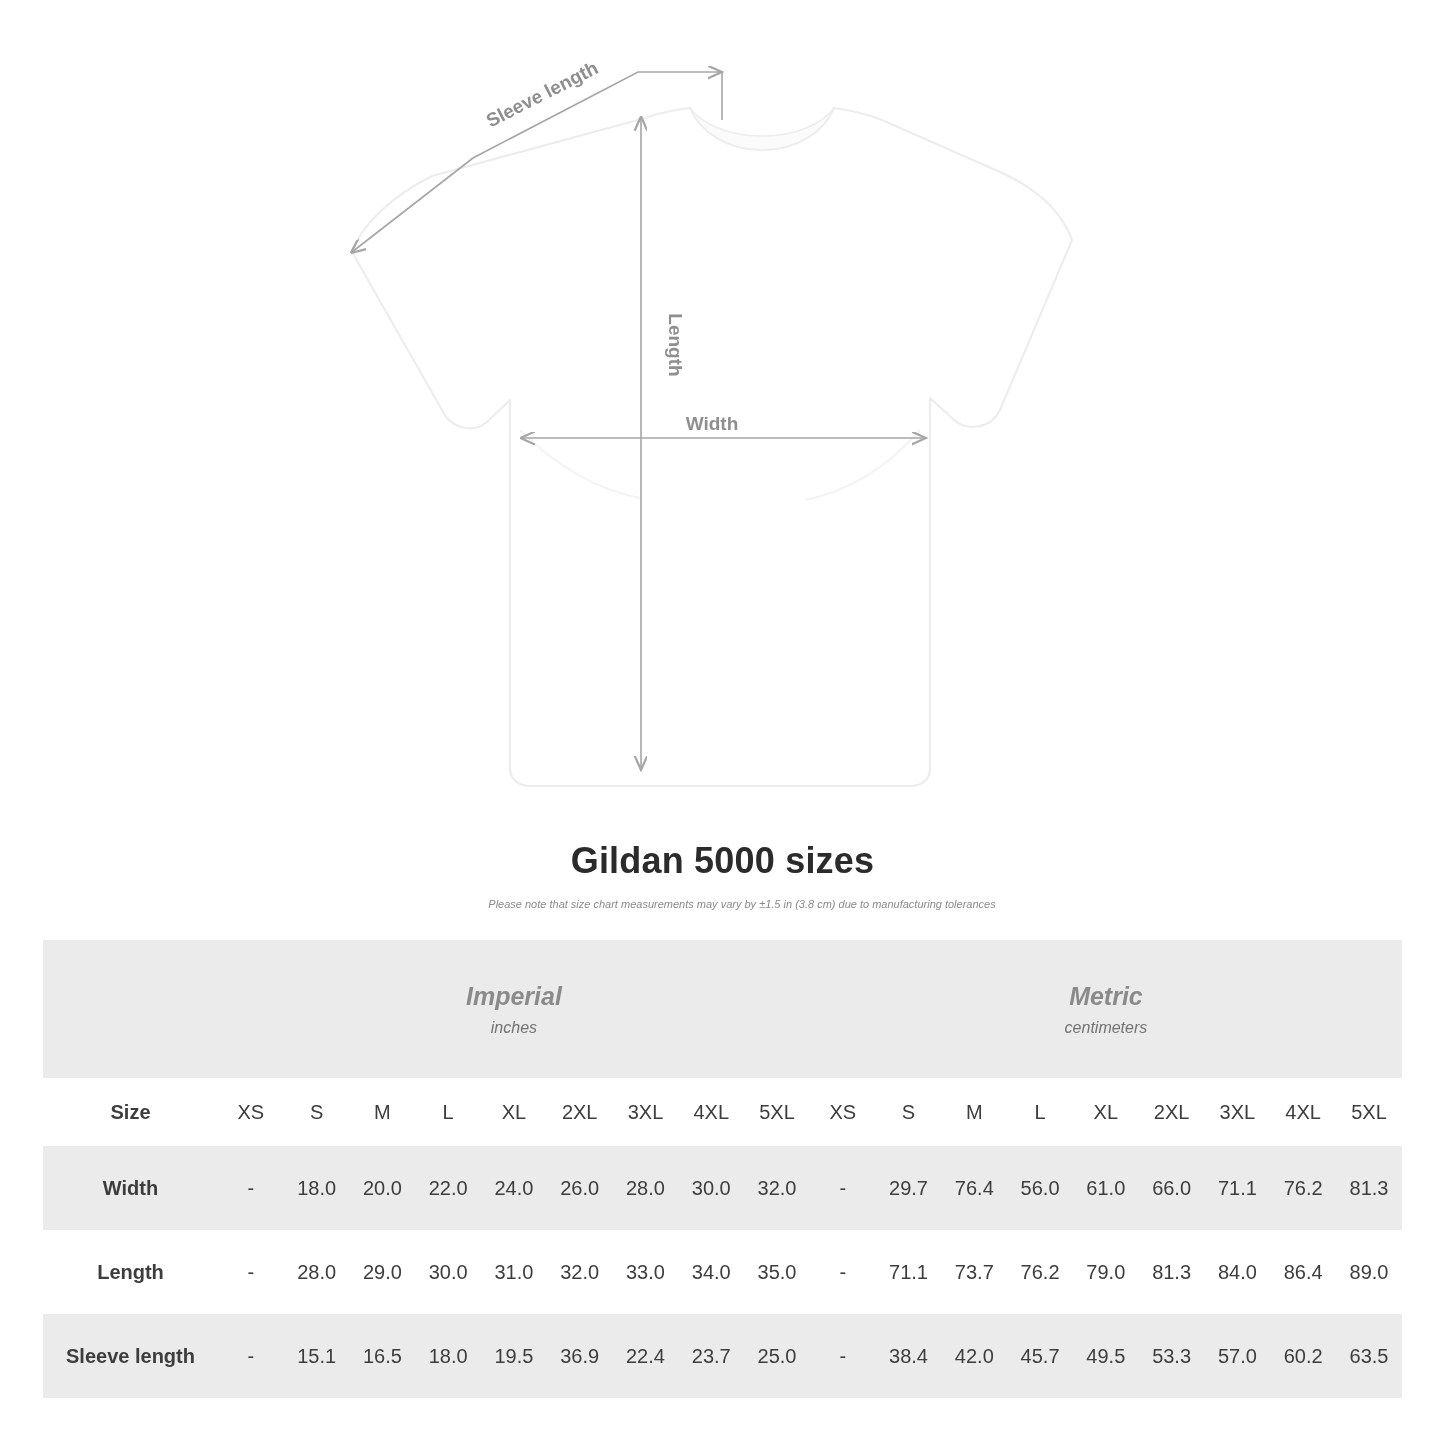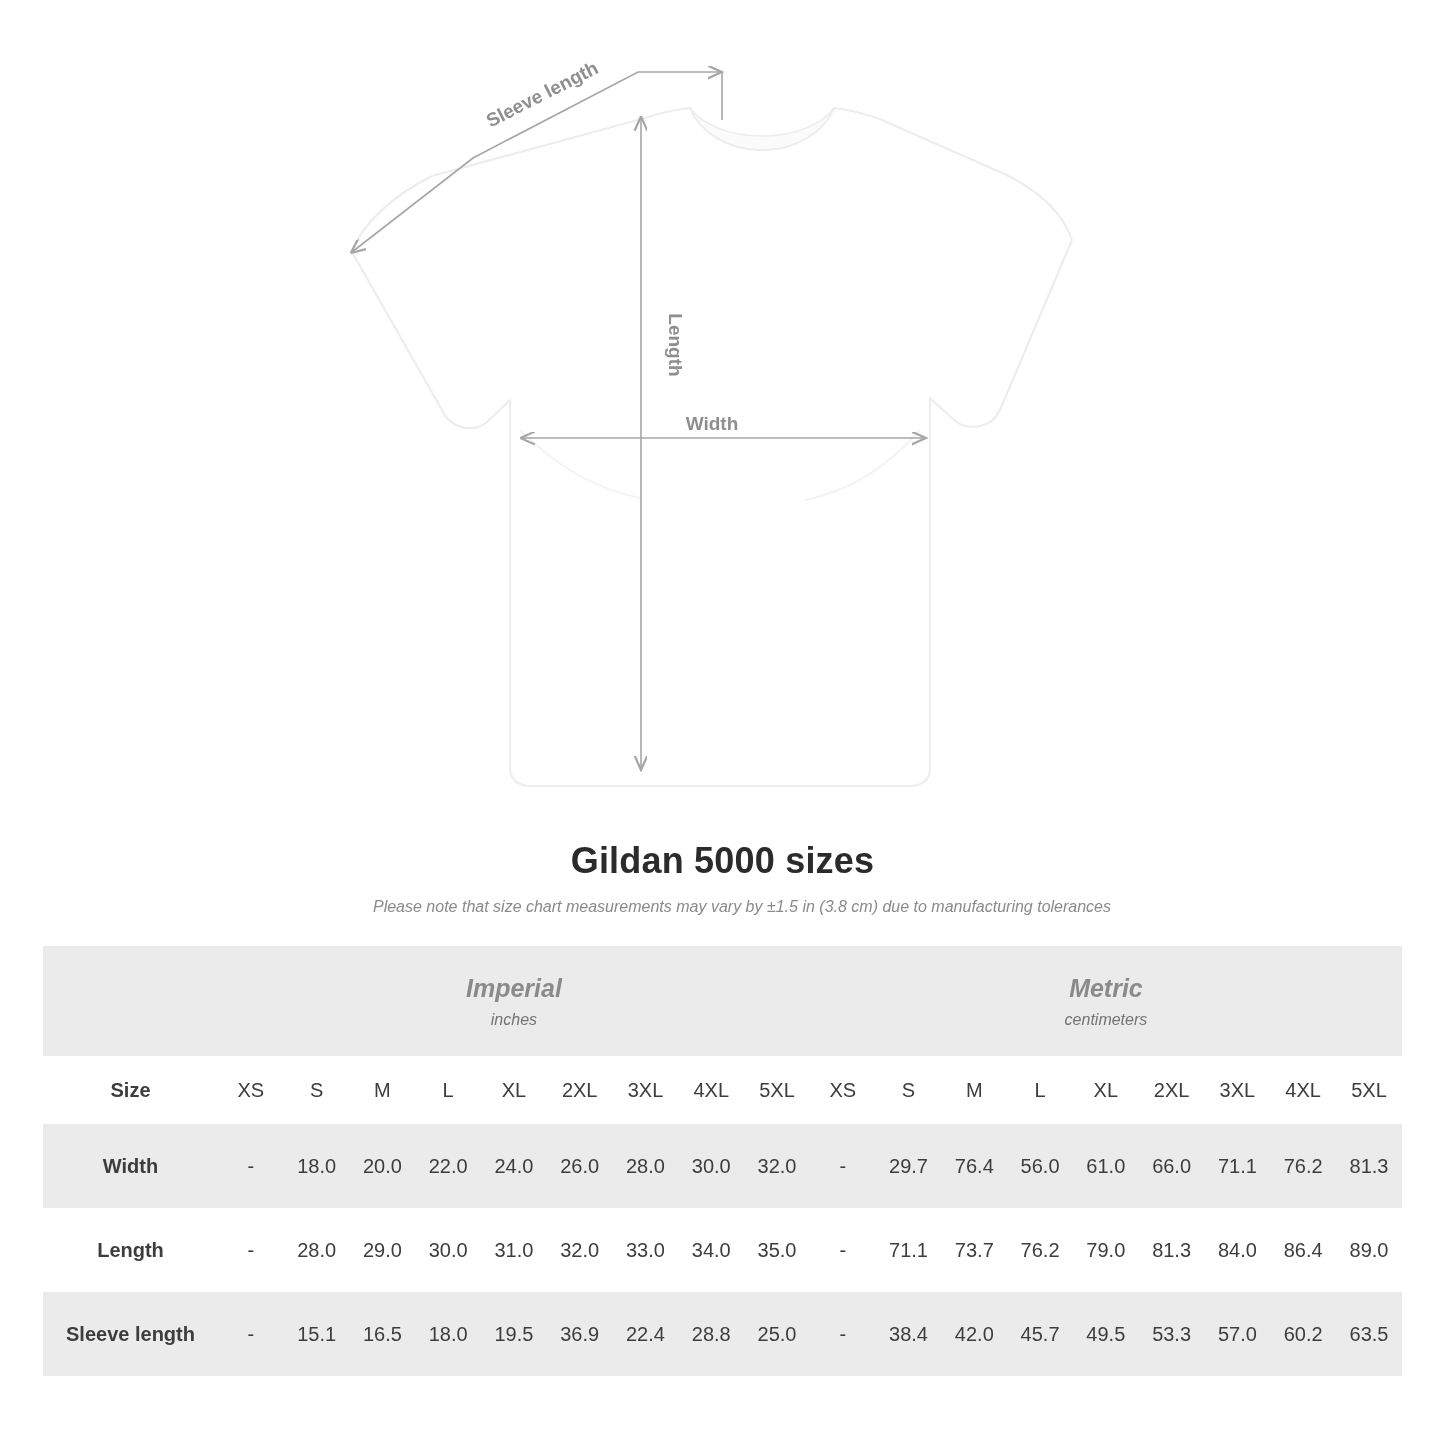--- a/index.html
+++ b/index.html
@@ -37,21 +37,21 @@
     margin-top: 10px;
   }
   .chart-title {
     font-size: 36px;
     font-weight: bold;
     color: #2b2b2b;
     letter-spacing: 0.2px;
   }
   .chart-note {
     margin-top: 16px;
-    font-size: 16px;
+    font-size: 11px;
     font-style: italic;
     color: #8a8a8a;
     padding-left: 39px;
   }
 
   
   .table-wrap {
     margin: 30px 43px 0 43px;
     width: 1359px;
   }
@@ -61,21 +61,21 @@
     table-layout: fixed;
   }
   table.size-table td,
   table.size-table th {
     text-align: center;
     vertical-align: middle;
     font-weight: normal;
     padding: 0;
   }
   .unitsys-row td {
-    height: 110px;
+    height: 138px;
     background: #ebebeb;
   }
   .unitsys-name {
     font-size: 25px;
     font-style: italic;
     font-weight: bold;
     color: #8a8a8a;
     line-height: 1.25;
   }
   .unitsys-sub {
@@ -266,21 +266,21 @@
 
         <tr class="data-row shaded">
           <td class="rowlabel">Sleeve length</td>
           <td>-</td>
           <td>15.1</td>
           <td>16.5</td>
           <td>18.0</td>
           <td>19.5</td>
           <td>36.9</td>
           <td>22.4</td>
-          <td>28.8</td>
+          <td>23.7</td>
           <td>25.0</td>
           <td>-</td>
           <td>38.4</td>
           <td>42.0</td>
           <td>45.7</td>
           <td>49.5</td>
           <td>53.3</td>
           <td>57.0</td>
           <td>60.2</td>
           <td>63.5</td>

